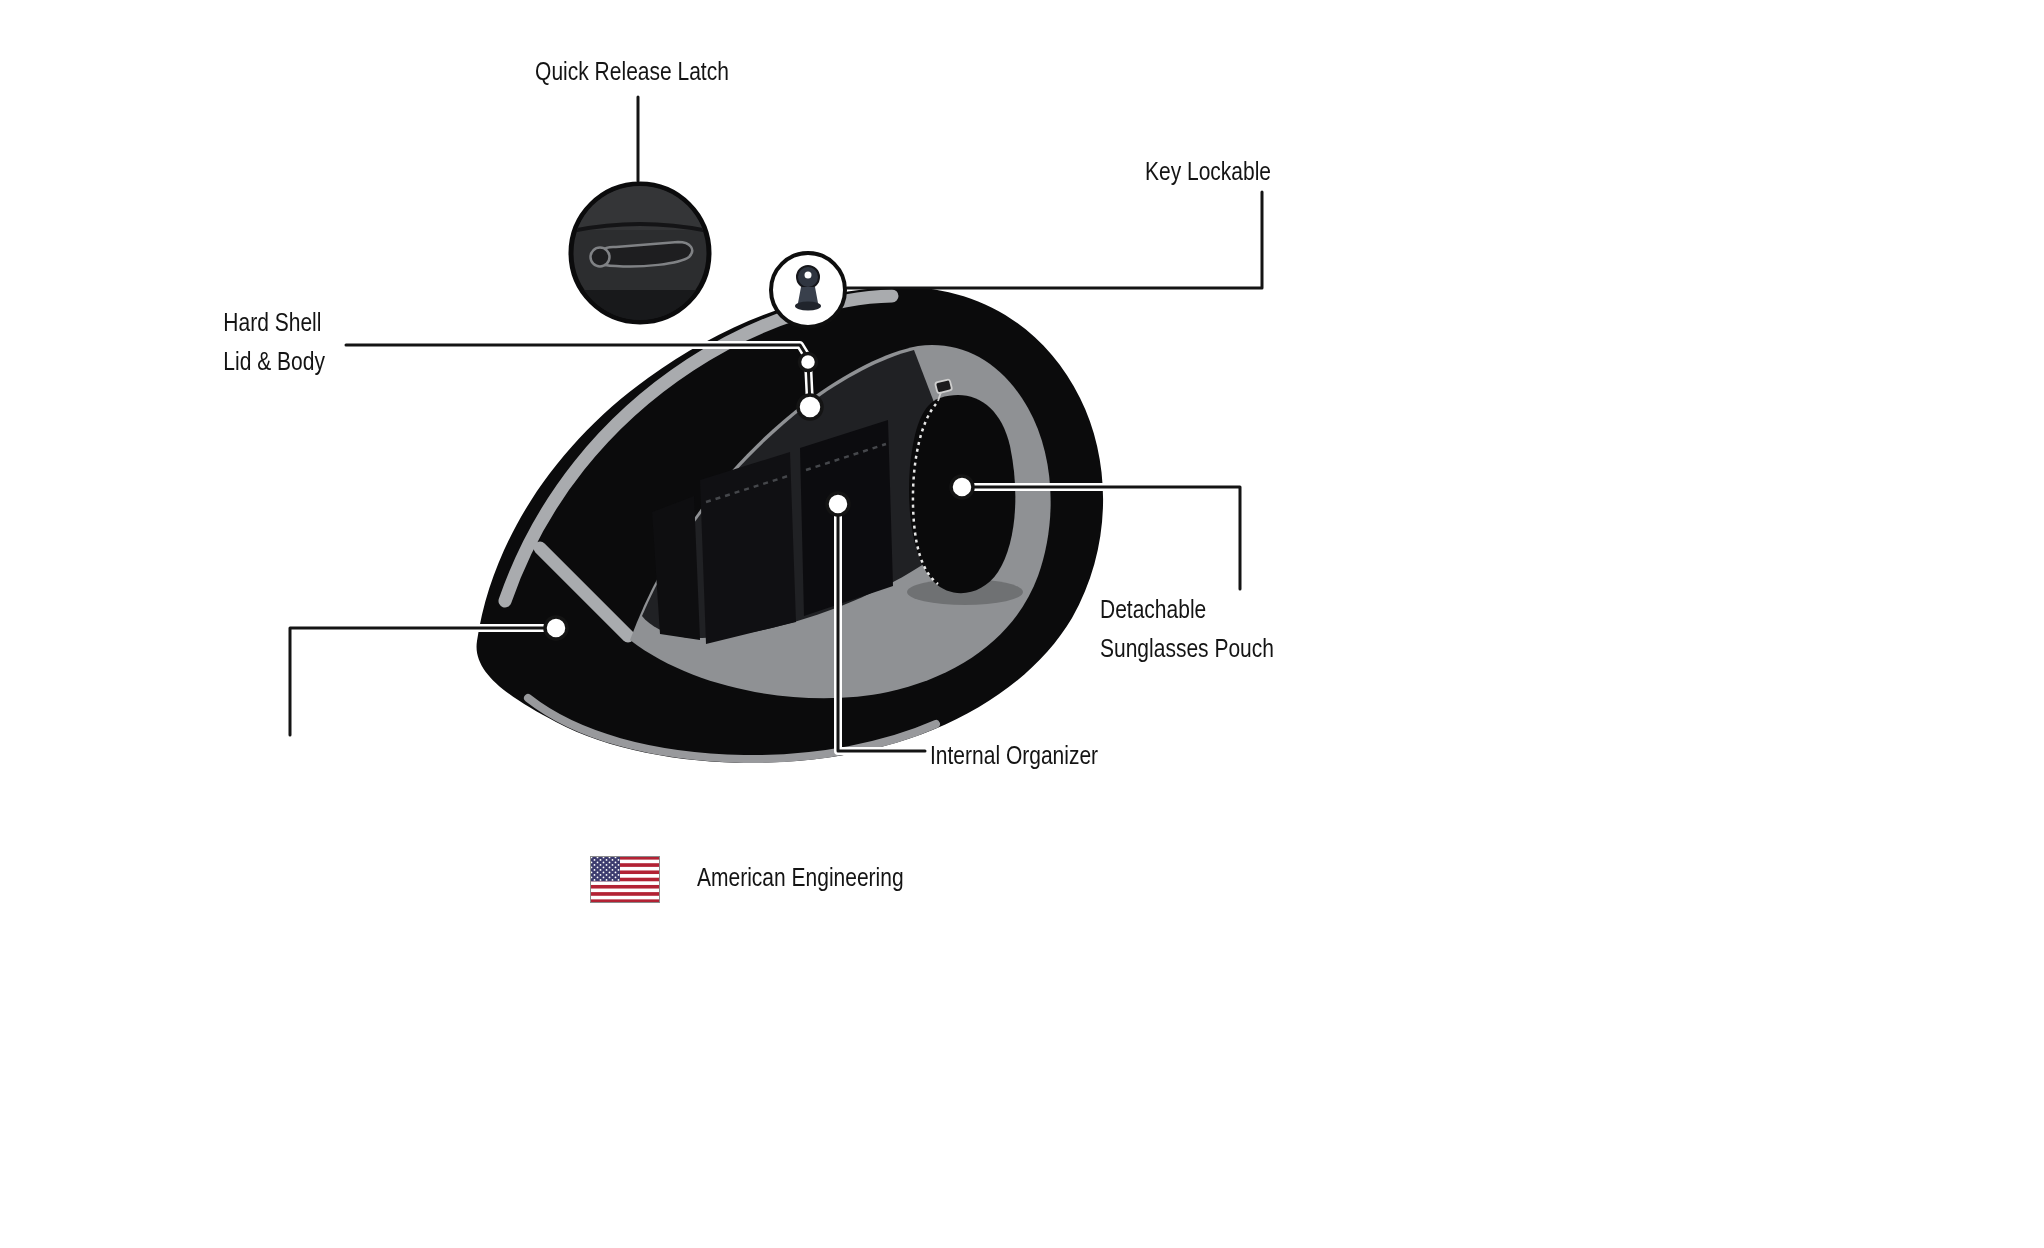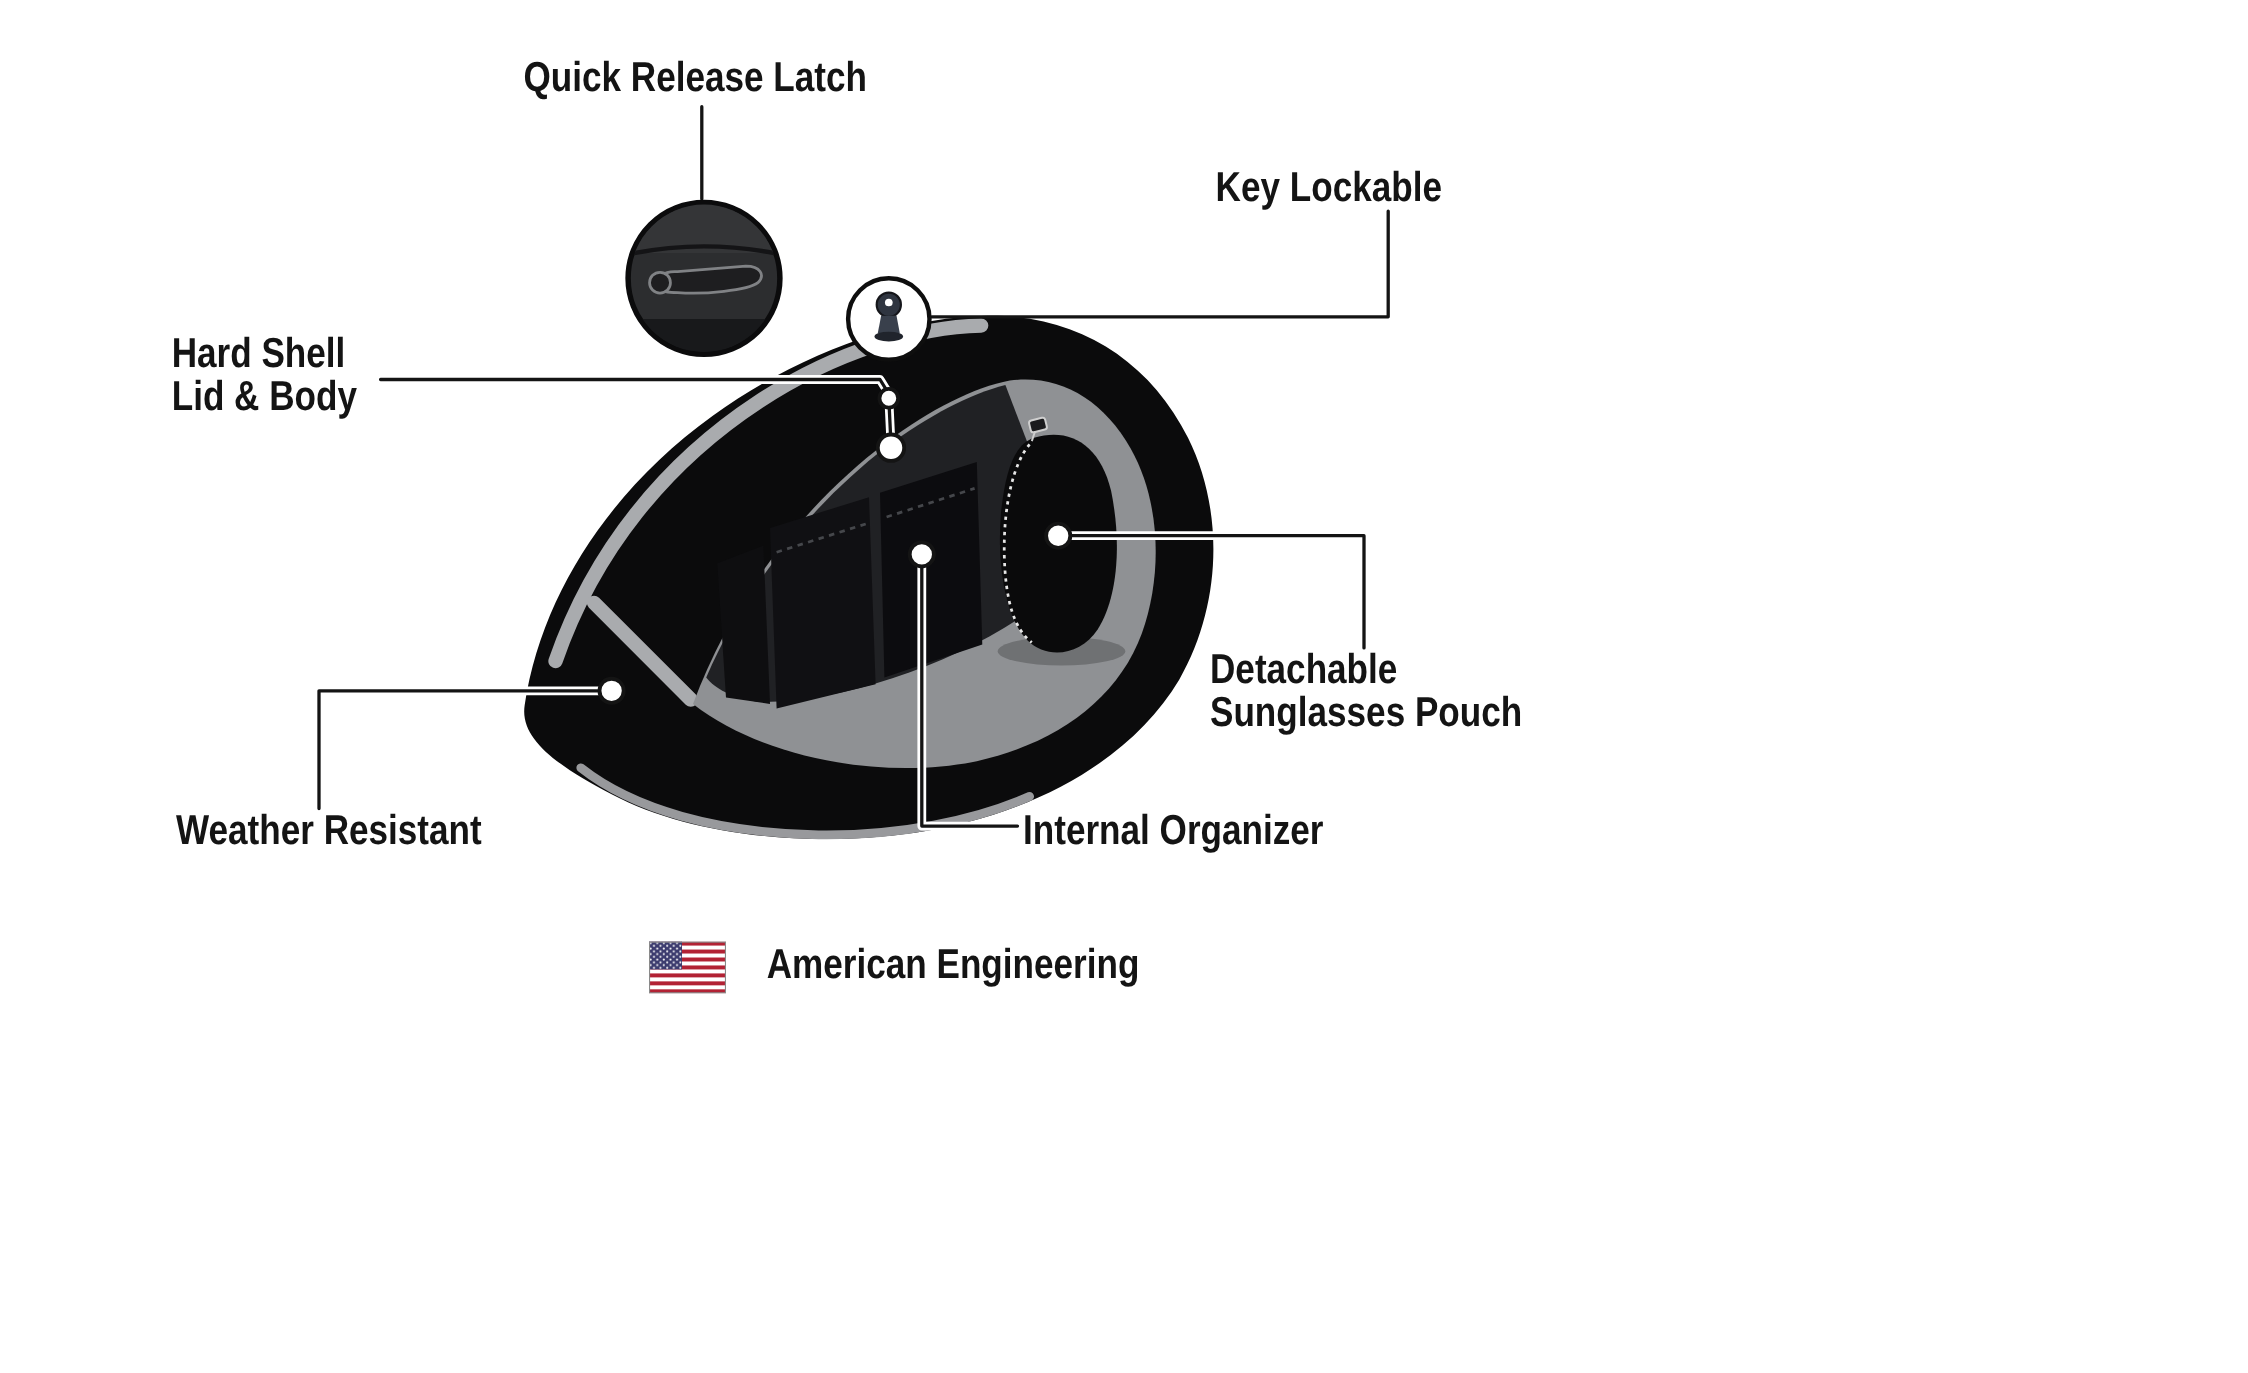--- a/index.html
+++ b/index.html
@@ -6,22 +6,22 @@
   .canvas{
     position:relative;
     width:2044px;height:1248px;
     background:var(--background,#ffffff);
     overflow:hidden;
     font-family:"Liberation Sans", sans-serif;
   }
   .art{position:absolute;left:0;top:0;width:2044px;height:1248px;}
   .label{
     position:absolute;
-    font-weight:700;
-    font-size:38px;
+    font-weight:400;
+    font-size:25px;
     line-height:39px;
     color:var(--text,#141414);
     white-space:nowrap;
   }
   .label .cond{display:inline-block;transform:scaleX(0.84);}
   .label .row{display:block;}
   .center{transform:translateX(-50%);text-align:center;}
   .center .cond{transform-origin:center center;}
   .left{text-align:left;}
   .left .cond{transform-origin:left center;}
@@ -164,23 +164,20 @@
 
   <div class="label center" style="left:1208px;top:152px">
     <span class="cond">Key Lockable</span>
   </div>
 
   <div class="label right" style="right:1719px;top:303px">
     <span class="cond row">Hard Shell</span>
     <span class="cond row">Lid &amp; Body</span>
   </div>
 
-  <div class="label left" style="left:160px;top:736px">
-    <span class="cond">Weather Resistant</span>
-  </div>
 
   <div class="label left" style="left:930px;top:736px">
     <span class="cond">Internal Organizer</span>
   </div>
 
   <div class="label left" style="left:1100px;top:590px">
     <span class="cond row">Detachable</span>
     <span class="cond row">Sunglasses Pouch</span>
   </div>
 

